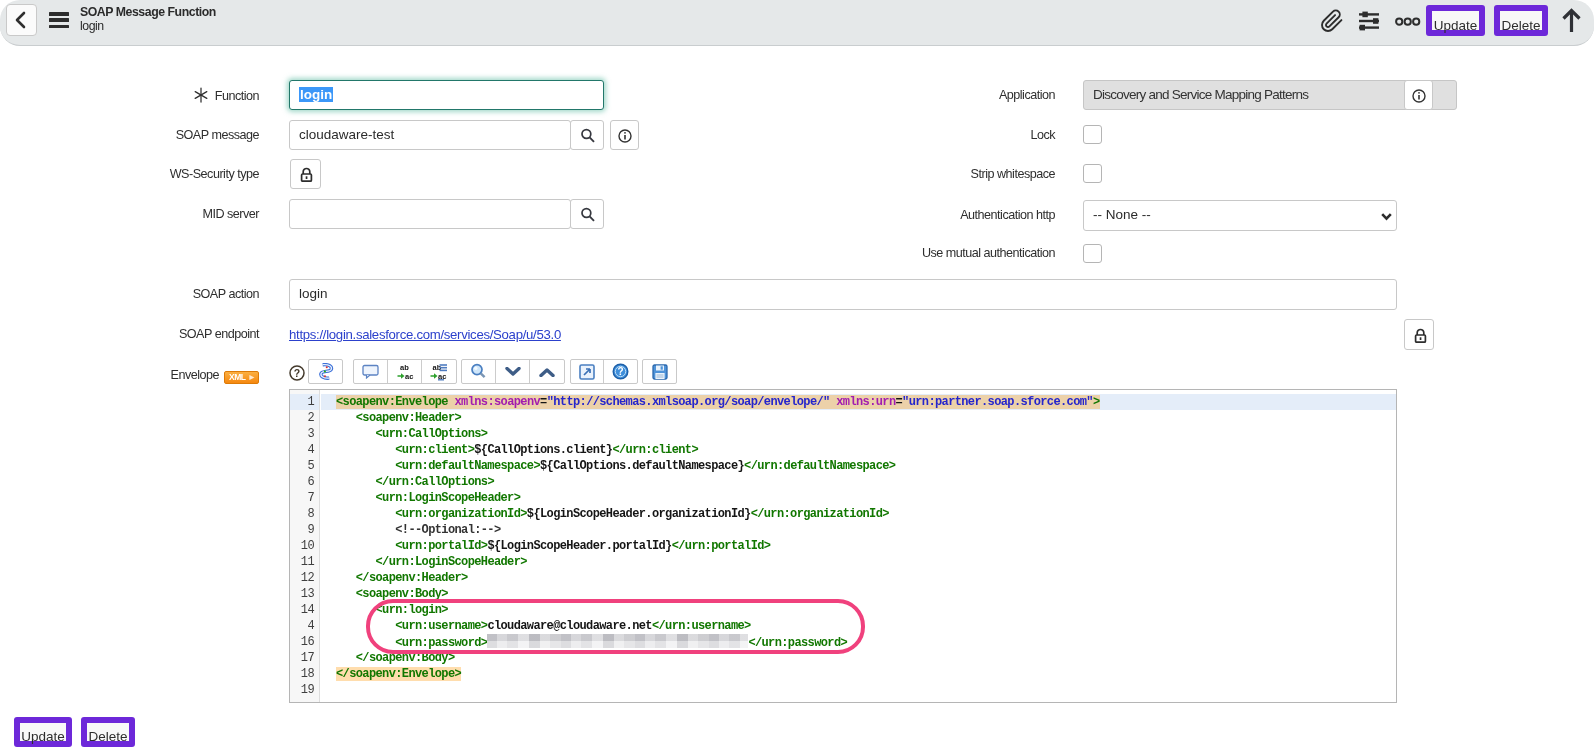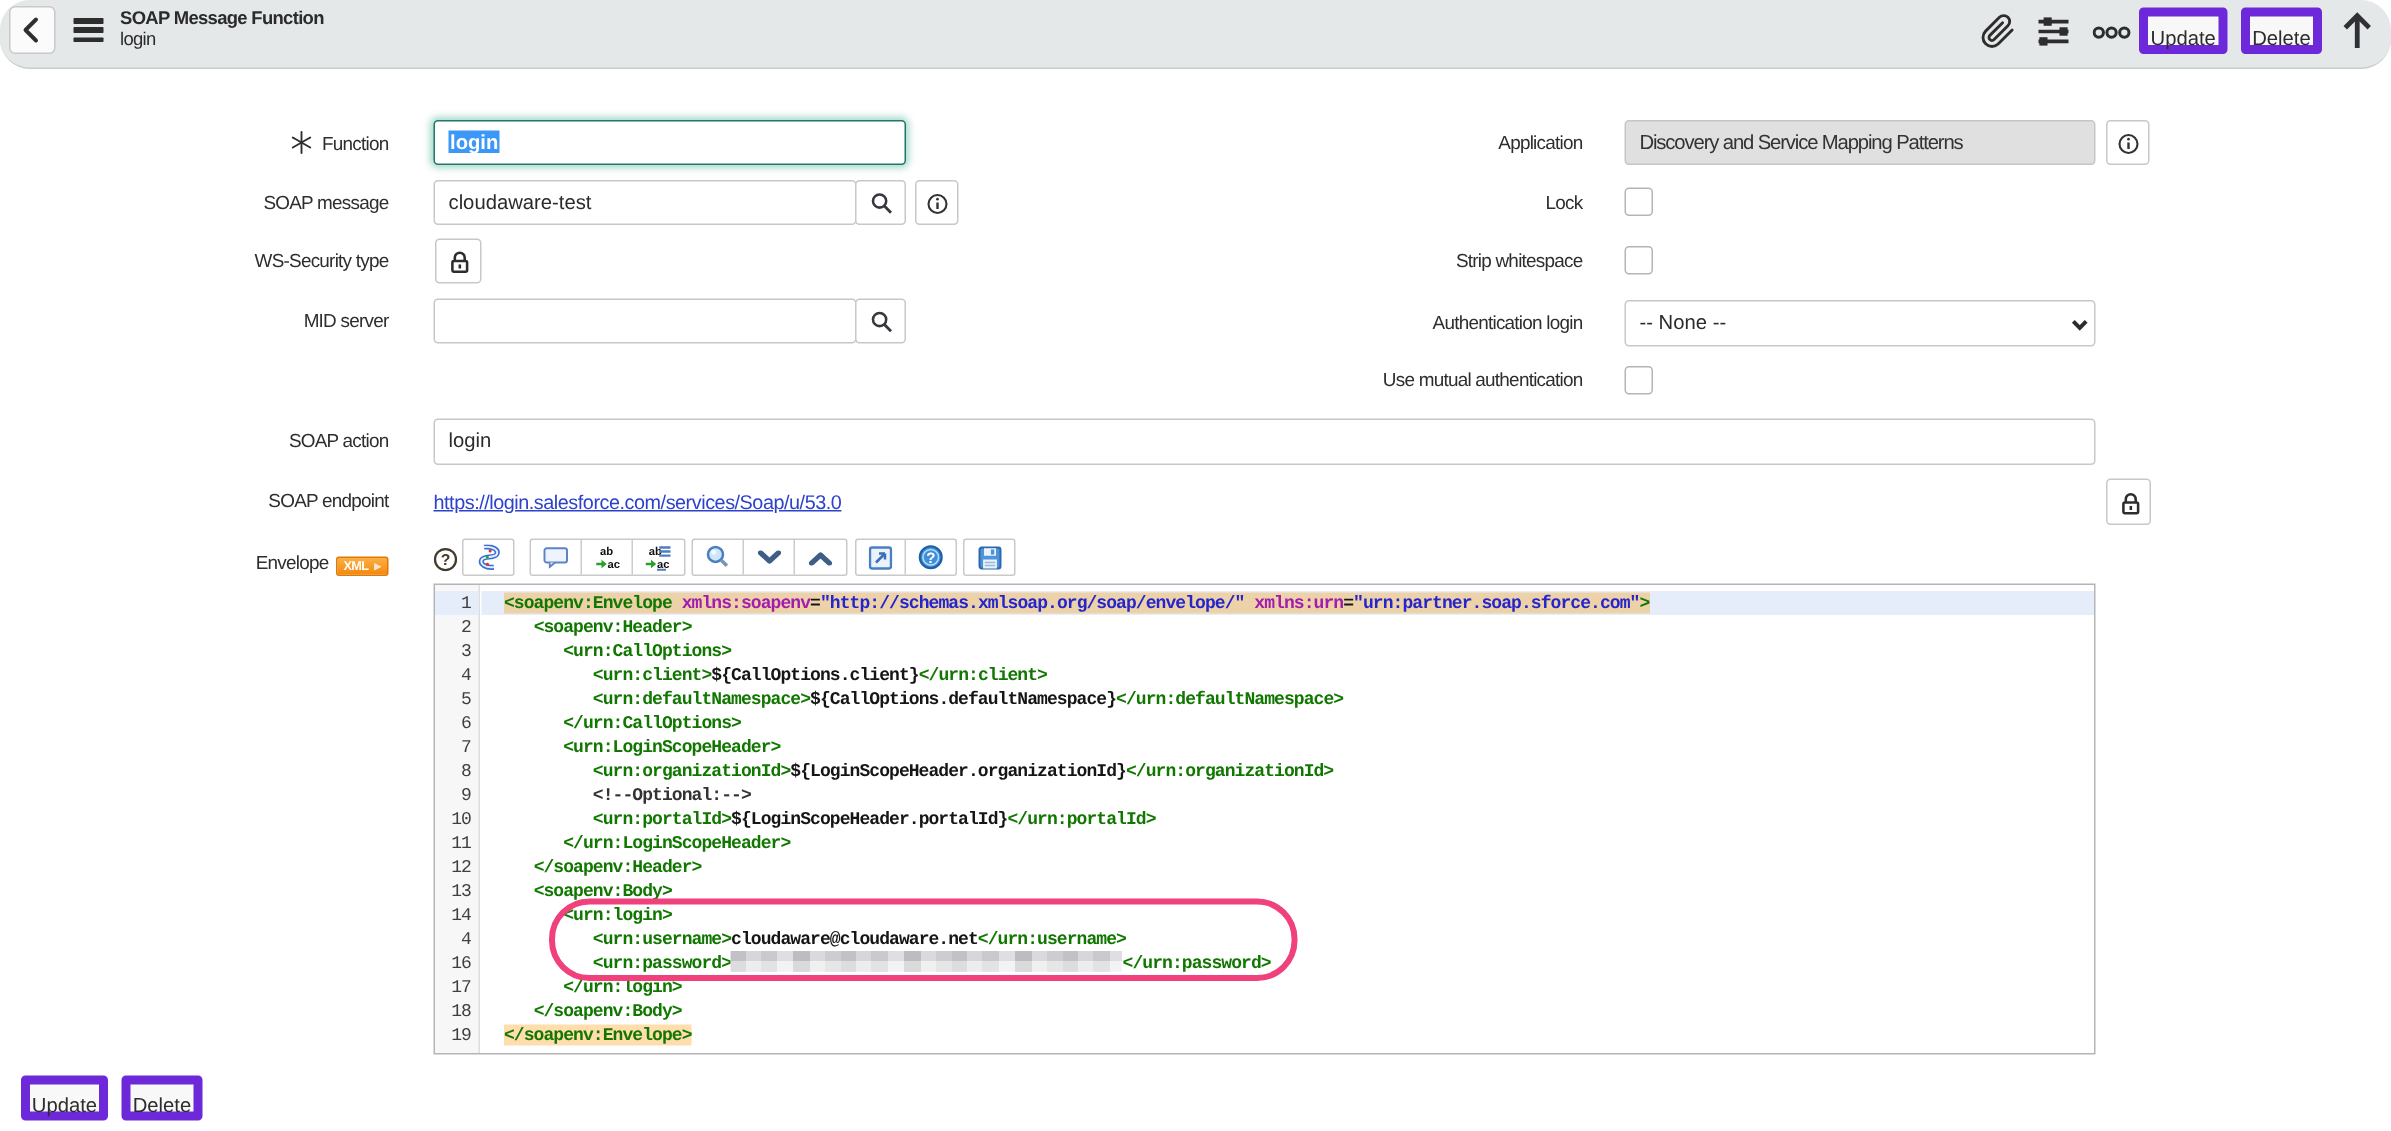--- a/index.html
+++ b/index.html
@@ -151,36 +151,36 @@
   <div class="lbl" style="left:0;top:207px;width:259px;">MID server</div>
   <div class="inp" style="left:289px;top:199px;width:282px;height:30px;"></div>
   <div class="sqbtn" style="left:570px;top:199px;width:34px;height:30px;">
     <svg style="position:absolute;left:9px;top:7px" width="16" height="16" viewBox="0 0 16 16">
         <circle cx="6.4" cy="6" r="4.4" fill="none" stroke="#36383f" stroke-width="1.7"></circle>
         <line x1="9.6" y1="9.4" x2="14" y2="13.8" stroke="#36383f" stroke-width="1.9"></line>
       </svg>
   </div>
 
   <div class="lbl" style="left:700px;top:88px;width:355px;">Application</div>
-  <div class="inp ro" style="left:1083px;top:80px;width:314px;height:30px;letter-spacing:-0.75px;">Discovery and Service Mapping Patterns</div>
+  <div class="inp ro" style="left:1083px;top:80px;width:374px;height:30px;letter-spacing:-0.75px;">Discovery and Service Mapping Patterns</div>
   <div class="sqbtn" style="left:1404px;top:80px;width:29px;height:30px;">
     <svg style="position:absolute;left:7px;top:8px" width="14" height="14" viewBox="0 0 14 14">
         <circle cx="7" cy="7" r="6" fill="none" stroke="#333" stroke-width="1.4"></circle>
         <line x1="7" y1="6" x2="7" y2="10.4" stroke="#333" stroke-width="1.6"></line>
         <circle cx="7" cy="3.8" r="0.9" fill="#333"></circle>
       </svg>
   </div>
 
   <div class="lbl" style="left:700px;top:128px;width:355px;">Lock</div>
   <div class="cb" style="left:1083px;top:125px;"></div>
 
   <div class="lbl" style="left:700px;top:167px;width:355px;">Strip whitespace</div>
   <div class="cb" style="left:1083px;top:164px;"></div>
 
-  <div class="lbl" style="left:700px;top:208px;width:355px;">Authentication login</div>
+  <div class="lbl" style="left:700px;top:208px;width:355px;">Authentication http</div>
   <div class="inp" style="left:1083px;top:200px;width:314px;height:31px;">-- None --
     <svg style="position:absolute;right:4px;top:12px" width="11" height="8" viewBox="0 0 11 8">
         <path d="M1.2 1.2 L5.5 5.6 L9.8 1.2" fill="none" stroke="#2d2d2d" stroke-width="2.6"></path>
       </svg>
   </div>
 
   <div class="lbl" style="left:700px;top:246px;width:355px;">Use mutual authentication</div>
   <div class="cb" style="left:1083px;top:244px;"></div>
 
   <div class="lbl" style="left:0;top:287px;width:259px;">SOAP action</div>
@@ -327,21 +327,20 @@
 <div class="ln">      <span class="tg">&lt;urn:LoginScopeHeader&gt;</span></div>
 <div class="ln">         <span class="tg">&lt;urn:organizationId&gt;</span>${LoginScopeHeader.organizationId}<span class="tg">&lt;/urn:organizationId&gt;</span></div>
 <div class="ln">         <span class="cmt">&lt;!--Optional:--&gt;</span></div>
 <div class="ln">         <span class="tg">&lt;urn:portalId&gt;</span>${LoginScopeHeader.portalId}<span class="tg">&lt;/urn:portalId&gt;</span></div>
 <div class="ln">      <span class="tg">&lt;/urn:LoginScopeHeader&gt;</span></div>
 <div class="ln">   <span class="tg">&lt;/soapenv:Header&gt;</span></div>
 <div class="ln">   <span class="tg">&lt;soapenv:Body&gt;</span></div>
 <div class="ln">      <span class="tg">&lt;urn:login&gt;</span></div>
 <div class="ln">         <span class="tg">&lt;urn:username&gt;</span>cloudaware@cloudaware.net<span class="tg">&lt;/urn:username&gt;</span></div>
 <div class="ln">         <span class="tg">&lt;urn:password&gt;</span><span class="blur"></span><span class="tg">&lt;/urn:password&gt;</span></div>
-<div class="ln">      <span class="tg">&lt;/urn:login&gt;</span></div>
 <div class="ln">   <span class="tg">&lt;/soapenv:Body&gt;</span></div>
 <div class="ln"><span class="mt"><span class="tg">&lt;/soapenv:Envelope&gt;</span></span></div>
     </div>
   </div>
 
   <div class="annot"></div>
 
   <div class="hbtn" style="left:14px;top:717px;width:58px;height:30px;line-height:28px;">Update</div>
   <div class="hbtn" style="left:81px;top:717px;width:54px;height:30px;line-height:28px;">Delete</div>
 

